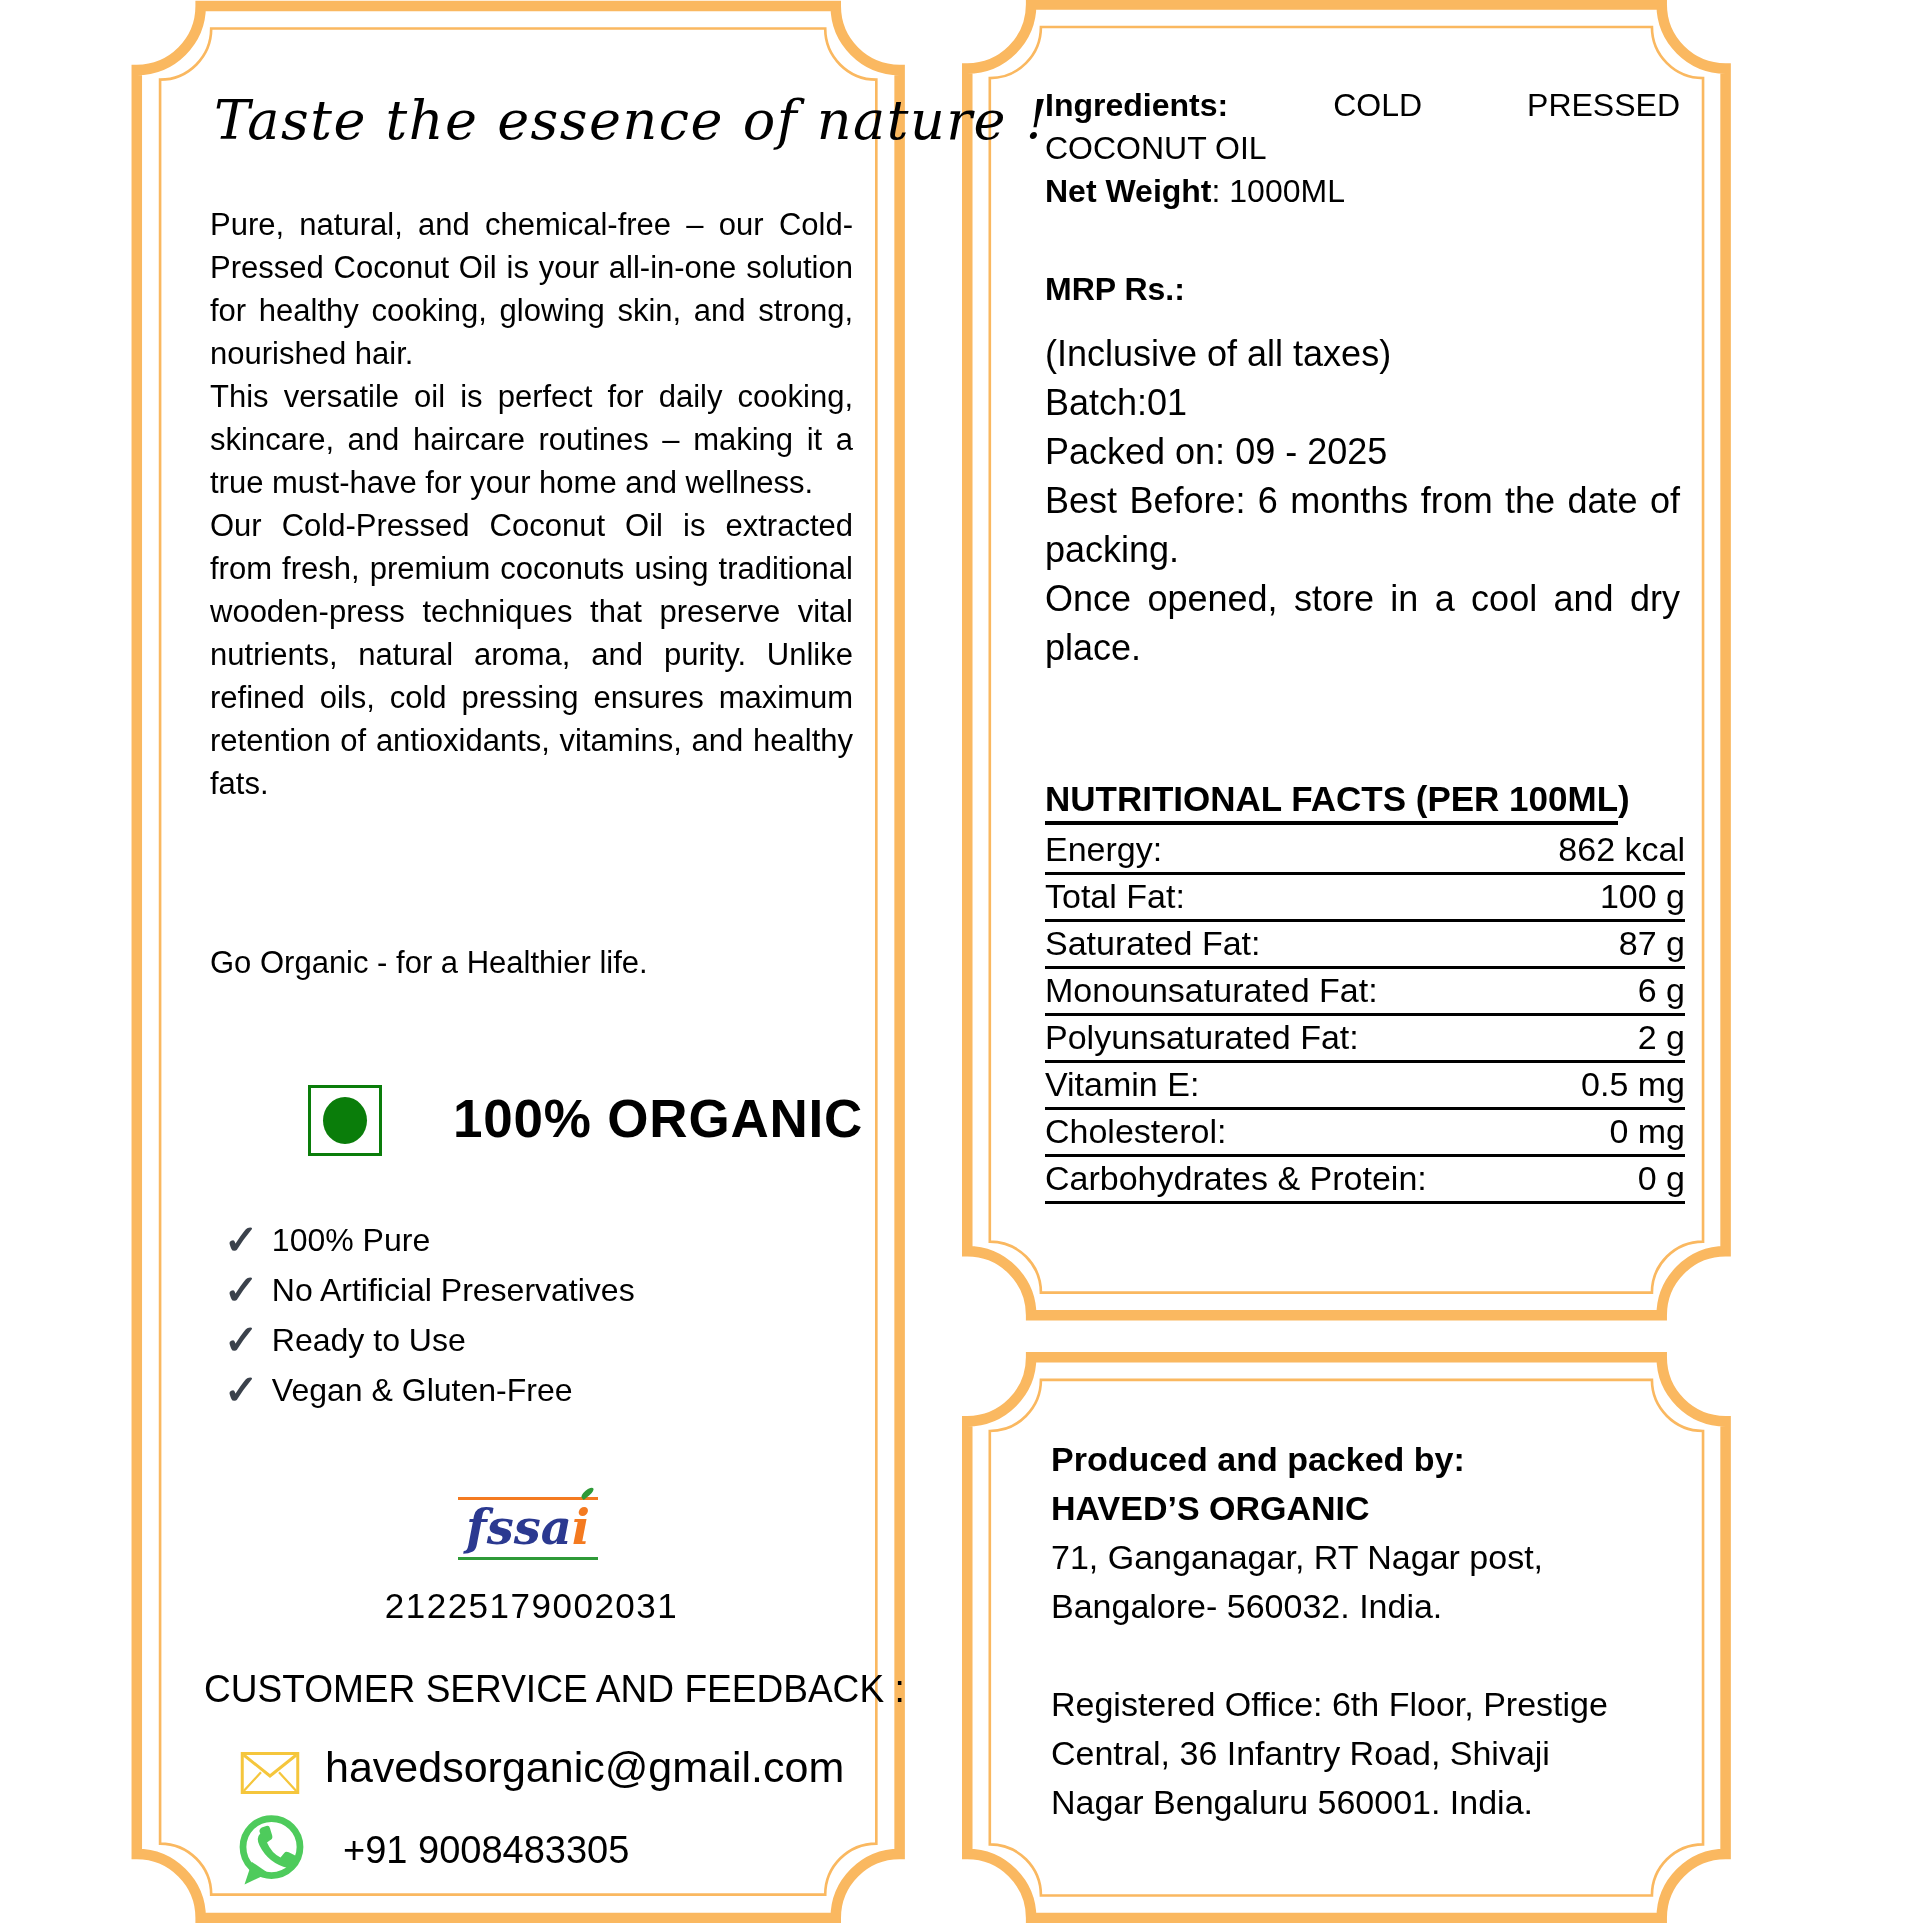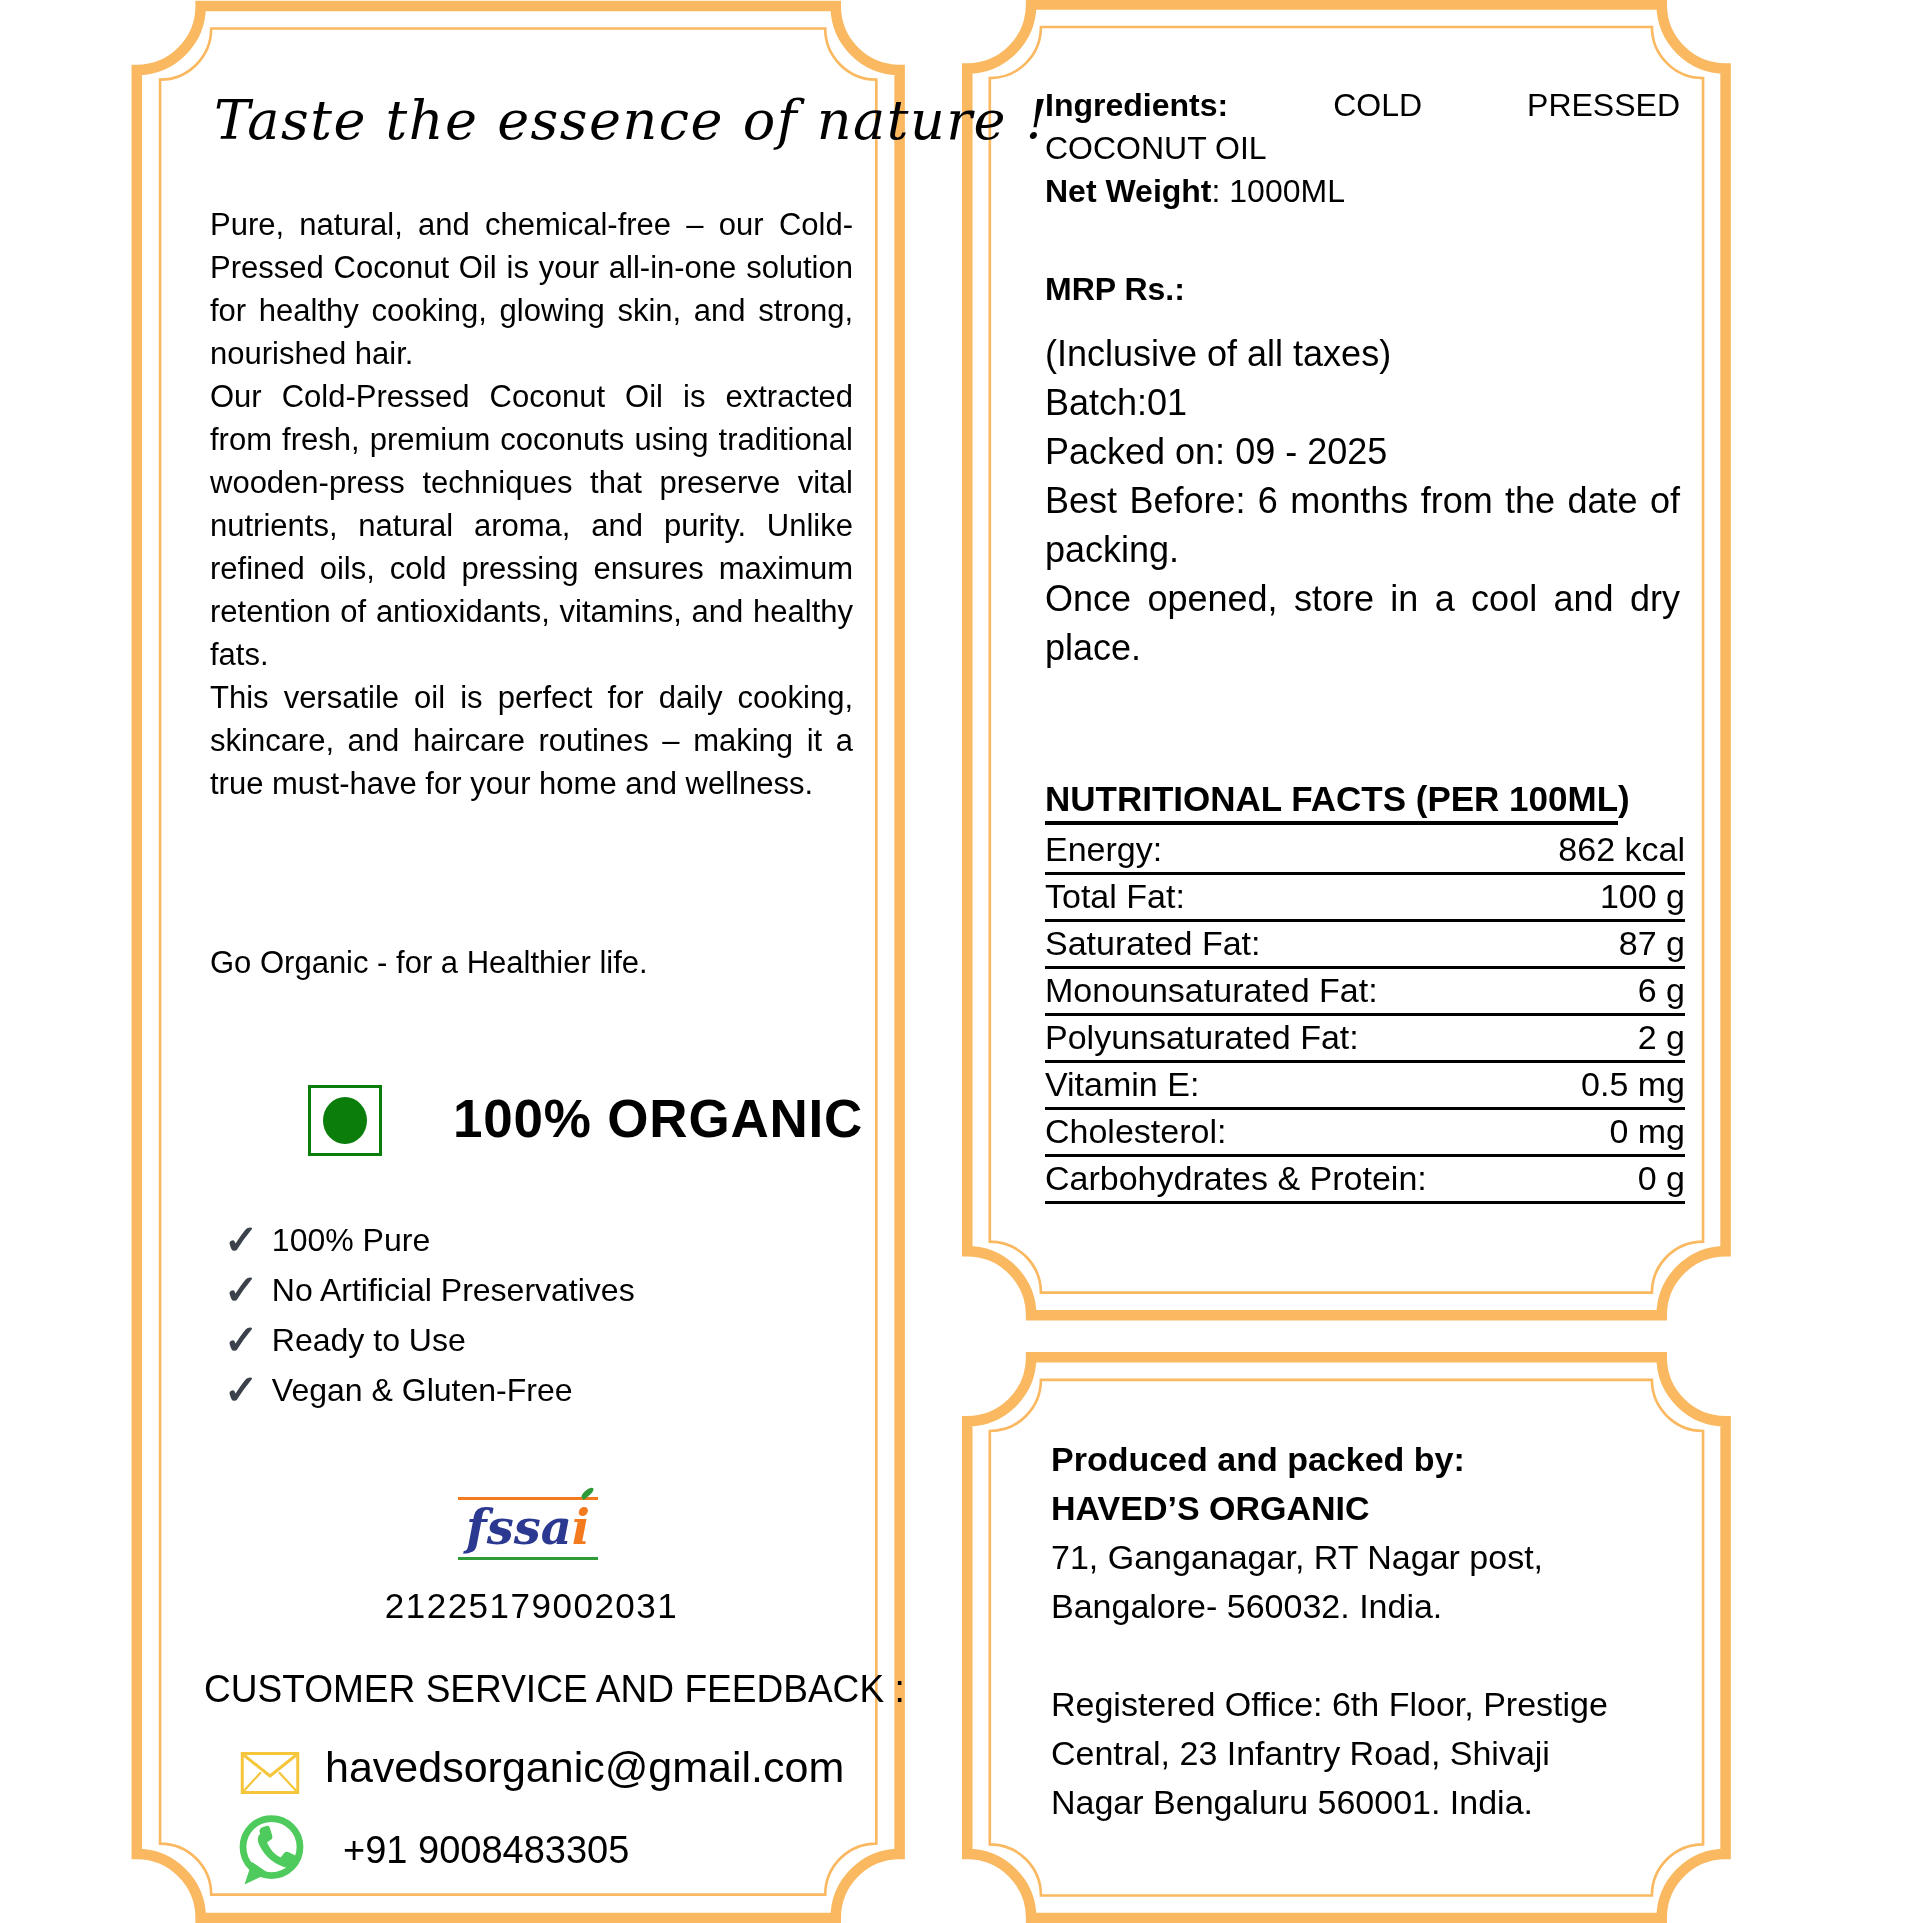--- a/index.html
+++ b/index.html
@@ -67,22 +67,22 @@
     <path stroke-width="3.5" d="M1385,36 H2198 A68,68 0 0 0 2266,104 V1652 A68,68 0 0 0 2198,1720 H1385 A68,68 0 0 0 1317,1652 V104 A68,68 0 0 0 1385,36 Z"></path>
     <path stroke-width="14" d="M1372,1806 H2211 A85,85 0 0 0 2296,1891 V2467 A85,85 0 0 0 2211,2552 H1372 A85,85 0 0 0 1287,2467 V1891 A85,85 0 0 0 1372,1806 Z"></path>
     <path stroke-width="3.5" d="M1385,1836 H2198 A68,68 0 0 0 2266,1904 V2454 A68,68 0 0 0 2198,2522 H1385 A68,68 0 0 0 1317,2454 V1904 A68,68 0 0 0 1385,1836 Z"></path>
   </g>
 </svg>
 
 <div class="abs tagline">Taste the essence of nature !</div>
 
 <div class="abs desc">
   <p>Pure, natural, and chemical-free – our Cold-Pressed Coconut Oil is your all-in-one solution for healthy cooking, glowing skin, and strong, nourished hair.</p>
+  <p>This versatile oil is perfect for daily cooking, skincare, and haircare routines – making it a true must-have for your home and wellness.</p>
   <p>Our Cold-Pressed Coconut Oil is extracted from fresh, premium coconuts using traditional wooden-press techniques that preserve vital nutrients, natural aroma, and purity. Unlike refined oils, cold pressing ensures maximum retention of antioxidants, vitamins, and healthy fats.</p>
-  <p>This versatile oil is perfect for daily cooking, skincare, and haircare routines – making it a true must-have for your home and wellness.</p>
 </div>
 
 <div class="abs go-line">Go Organic - for a Healthier life.</div>
 
 <div class="abs veg-mark">
   <div class="veg-dot"></div>
 </div>
 <div class="abs organic-head">100% ORGANIC</div>
 
 <div class="abs features">
@@ -189,16 +189,16 @@
   </div>
 </div>
 
 <div class="abs rb-block">
   <div class="bold">Produced and packed by:</div>
   <div class="bold">HAVED’S ORGANIC</div>
   <div>71, Ganganagar, RT Nagar post,</div>
   <div>Bangalore- 560032. India.</div>
   <div class="spacer"></div>
   <div>Registered Office: 6th Floor, Prestige</div>
-  <div>Central, 23 Infantry Road, Shivaji</div>
+  <div>Central, 36 Infantry Road, Shivaji</div>
   <div>Nagar Bengaluru 560001. India.</div>
 </div>
 
 
 </body></html>

